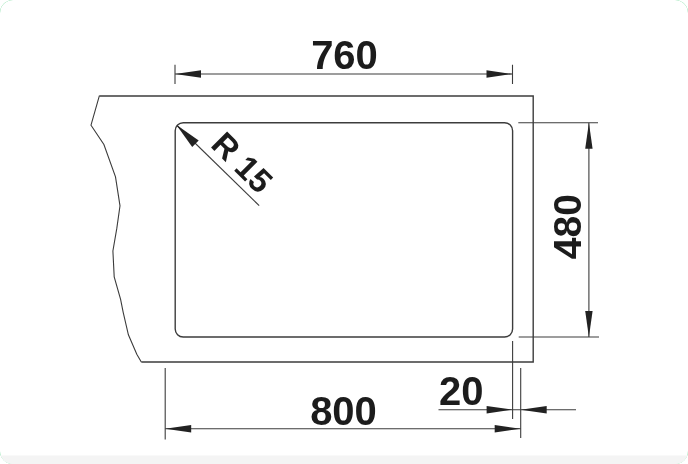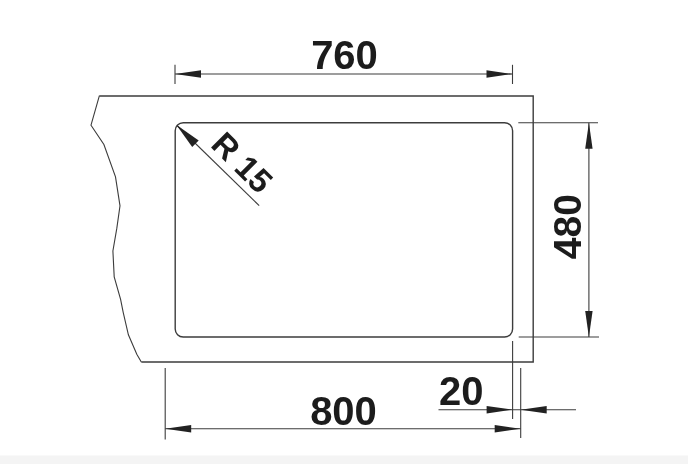--- a/index.html
+++ b/index.html
@@ -1,17 +1,17 @@
 <!DOCTYPE html>
 <html><head>
 <meta charset="utf-8">
 <style>
   html,body{margin:0;padding:0;background:#ffffff;}
   .stage{position:relative;width:688px;height:464px;background:#22c55e;overflow:hidden;
-         font-family:"Liberation Sans", sans-serif;}
+         font-family:"Liberation Sans", sans-serif;border-radius:13px;}
   svg{position:absolute;left:0;top:0;}
   text{font-family:"Liberation Sans", sans-serif;font-weight:bold;fill:#1c1c1c;}
 </style>
 </head>
 <body>
 <div class="stage">
 <svg width="688" height="464" viewBox="0 0 688 464">
 
   <rect x="0" y="0" width="688" height="464" fill="#ffffff"></rect>
 

